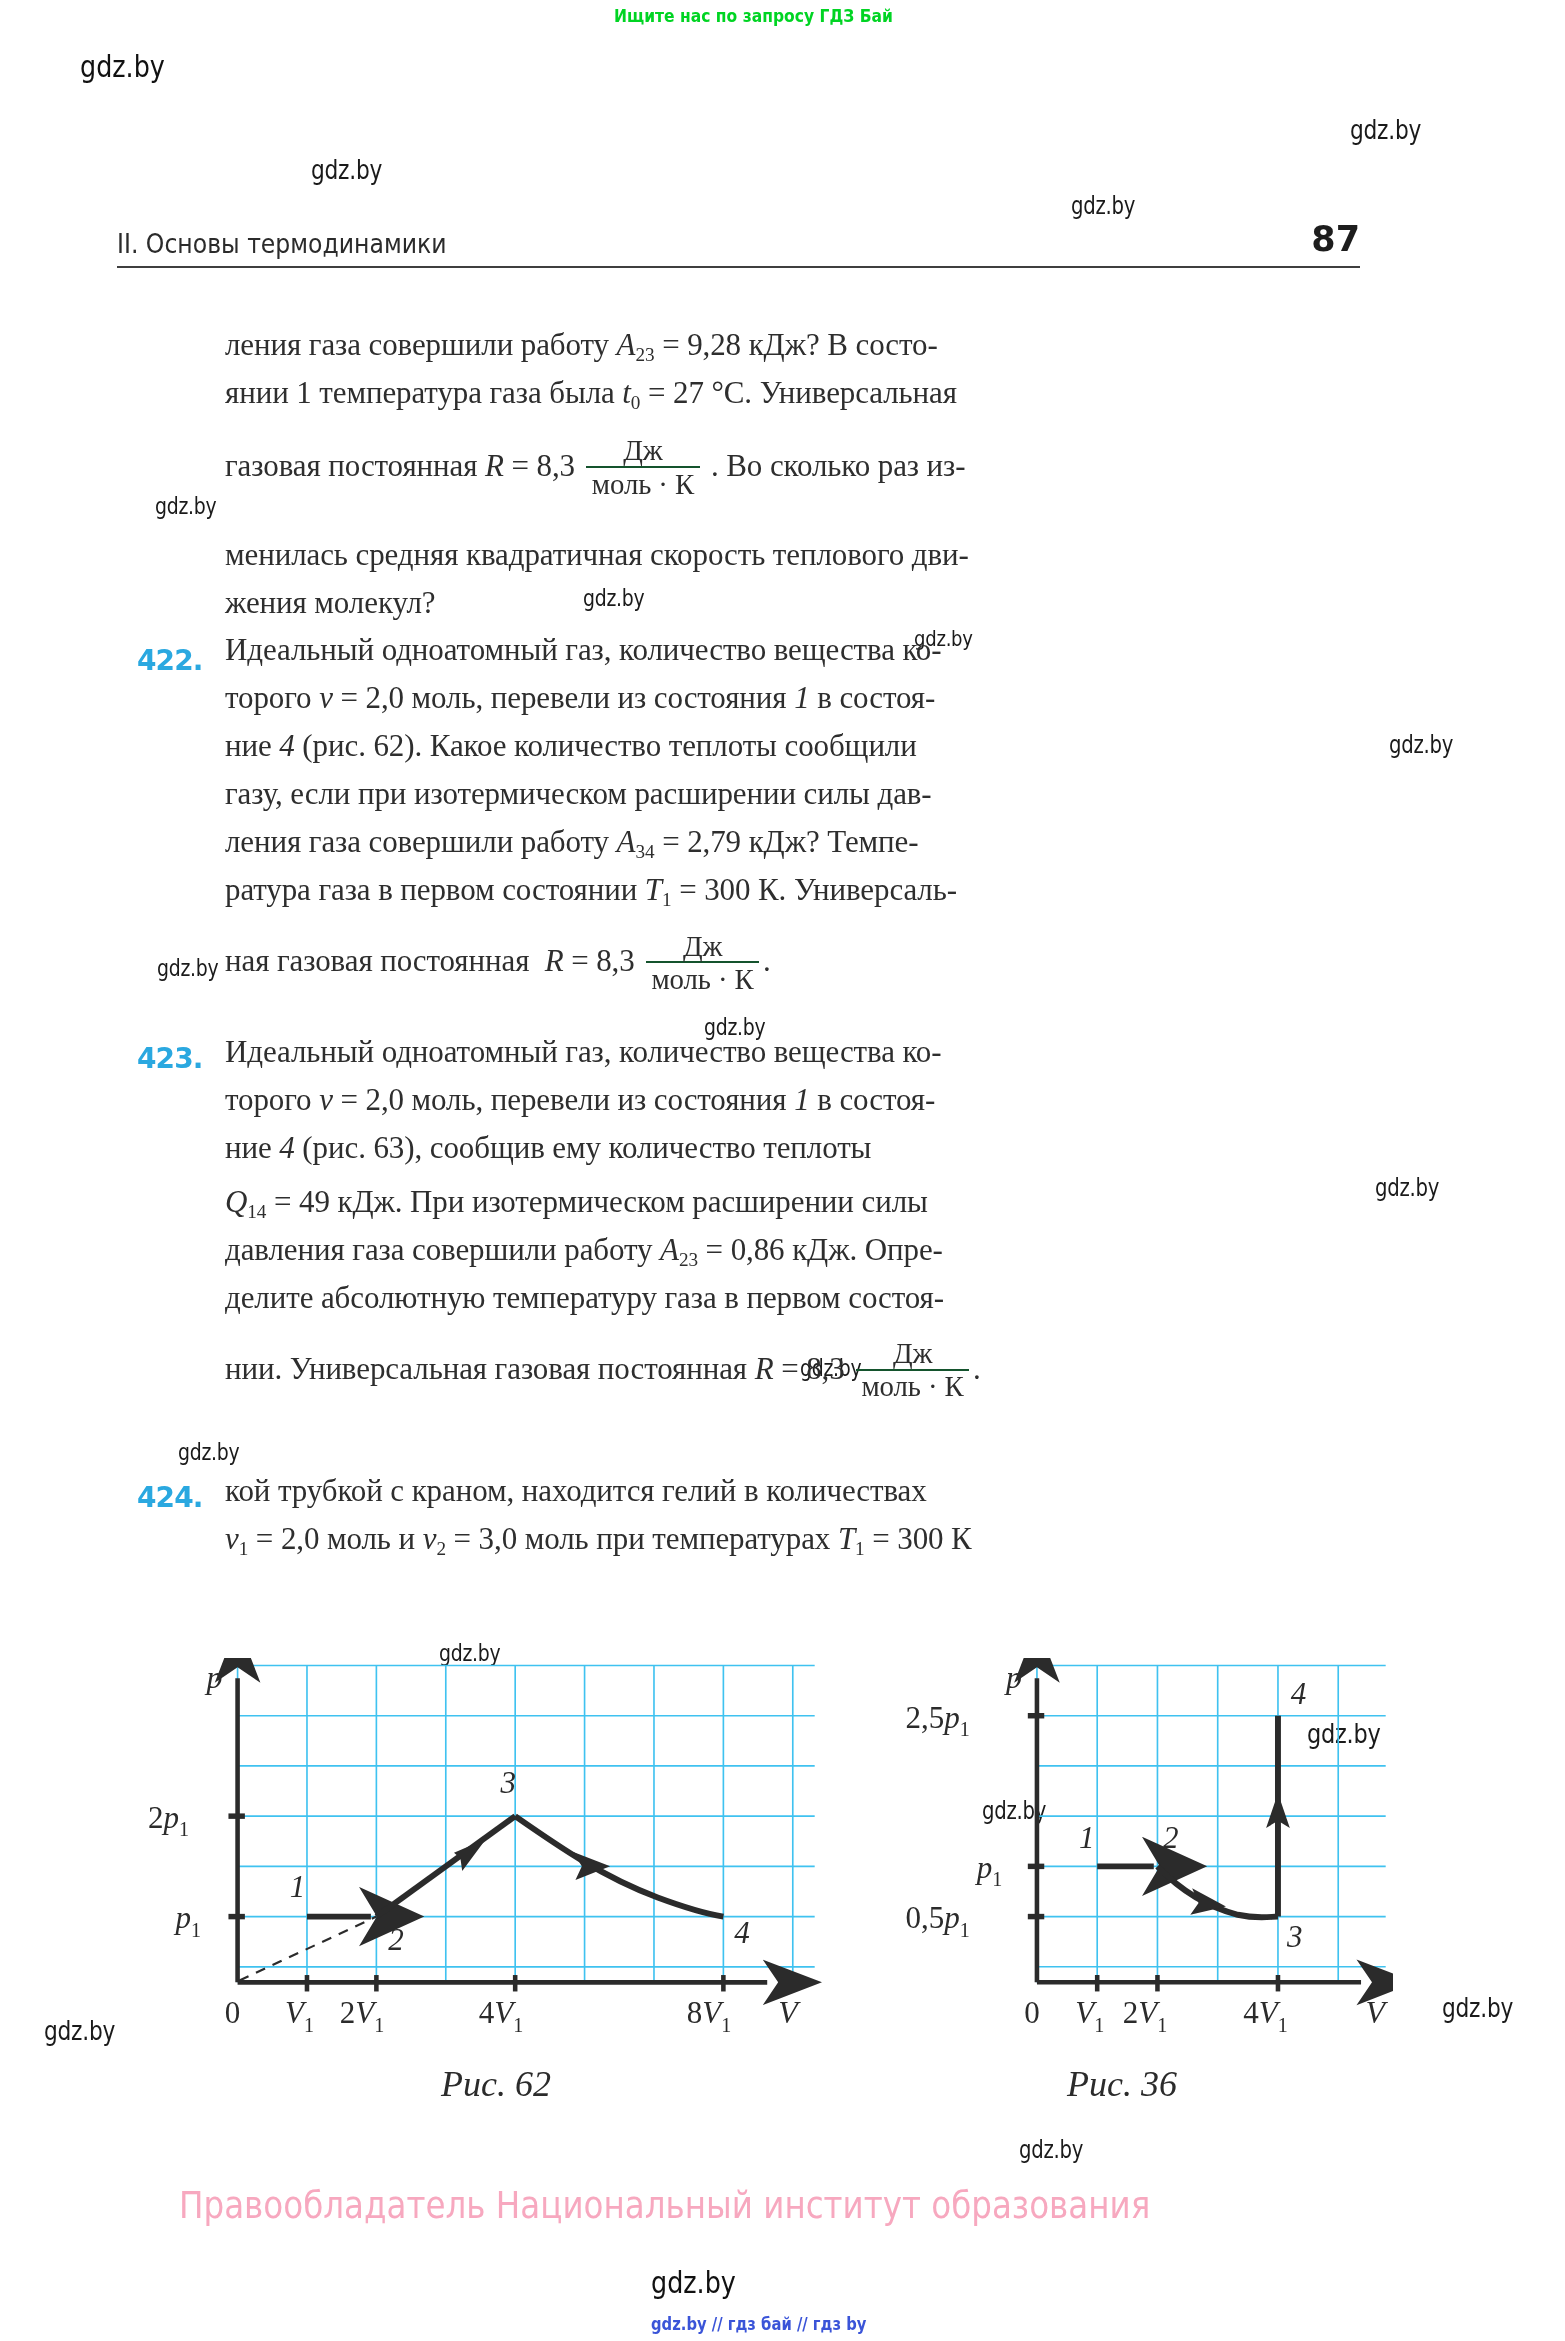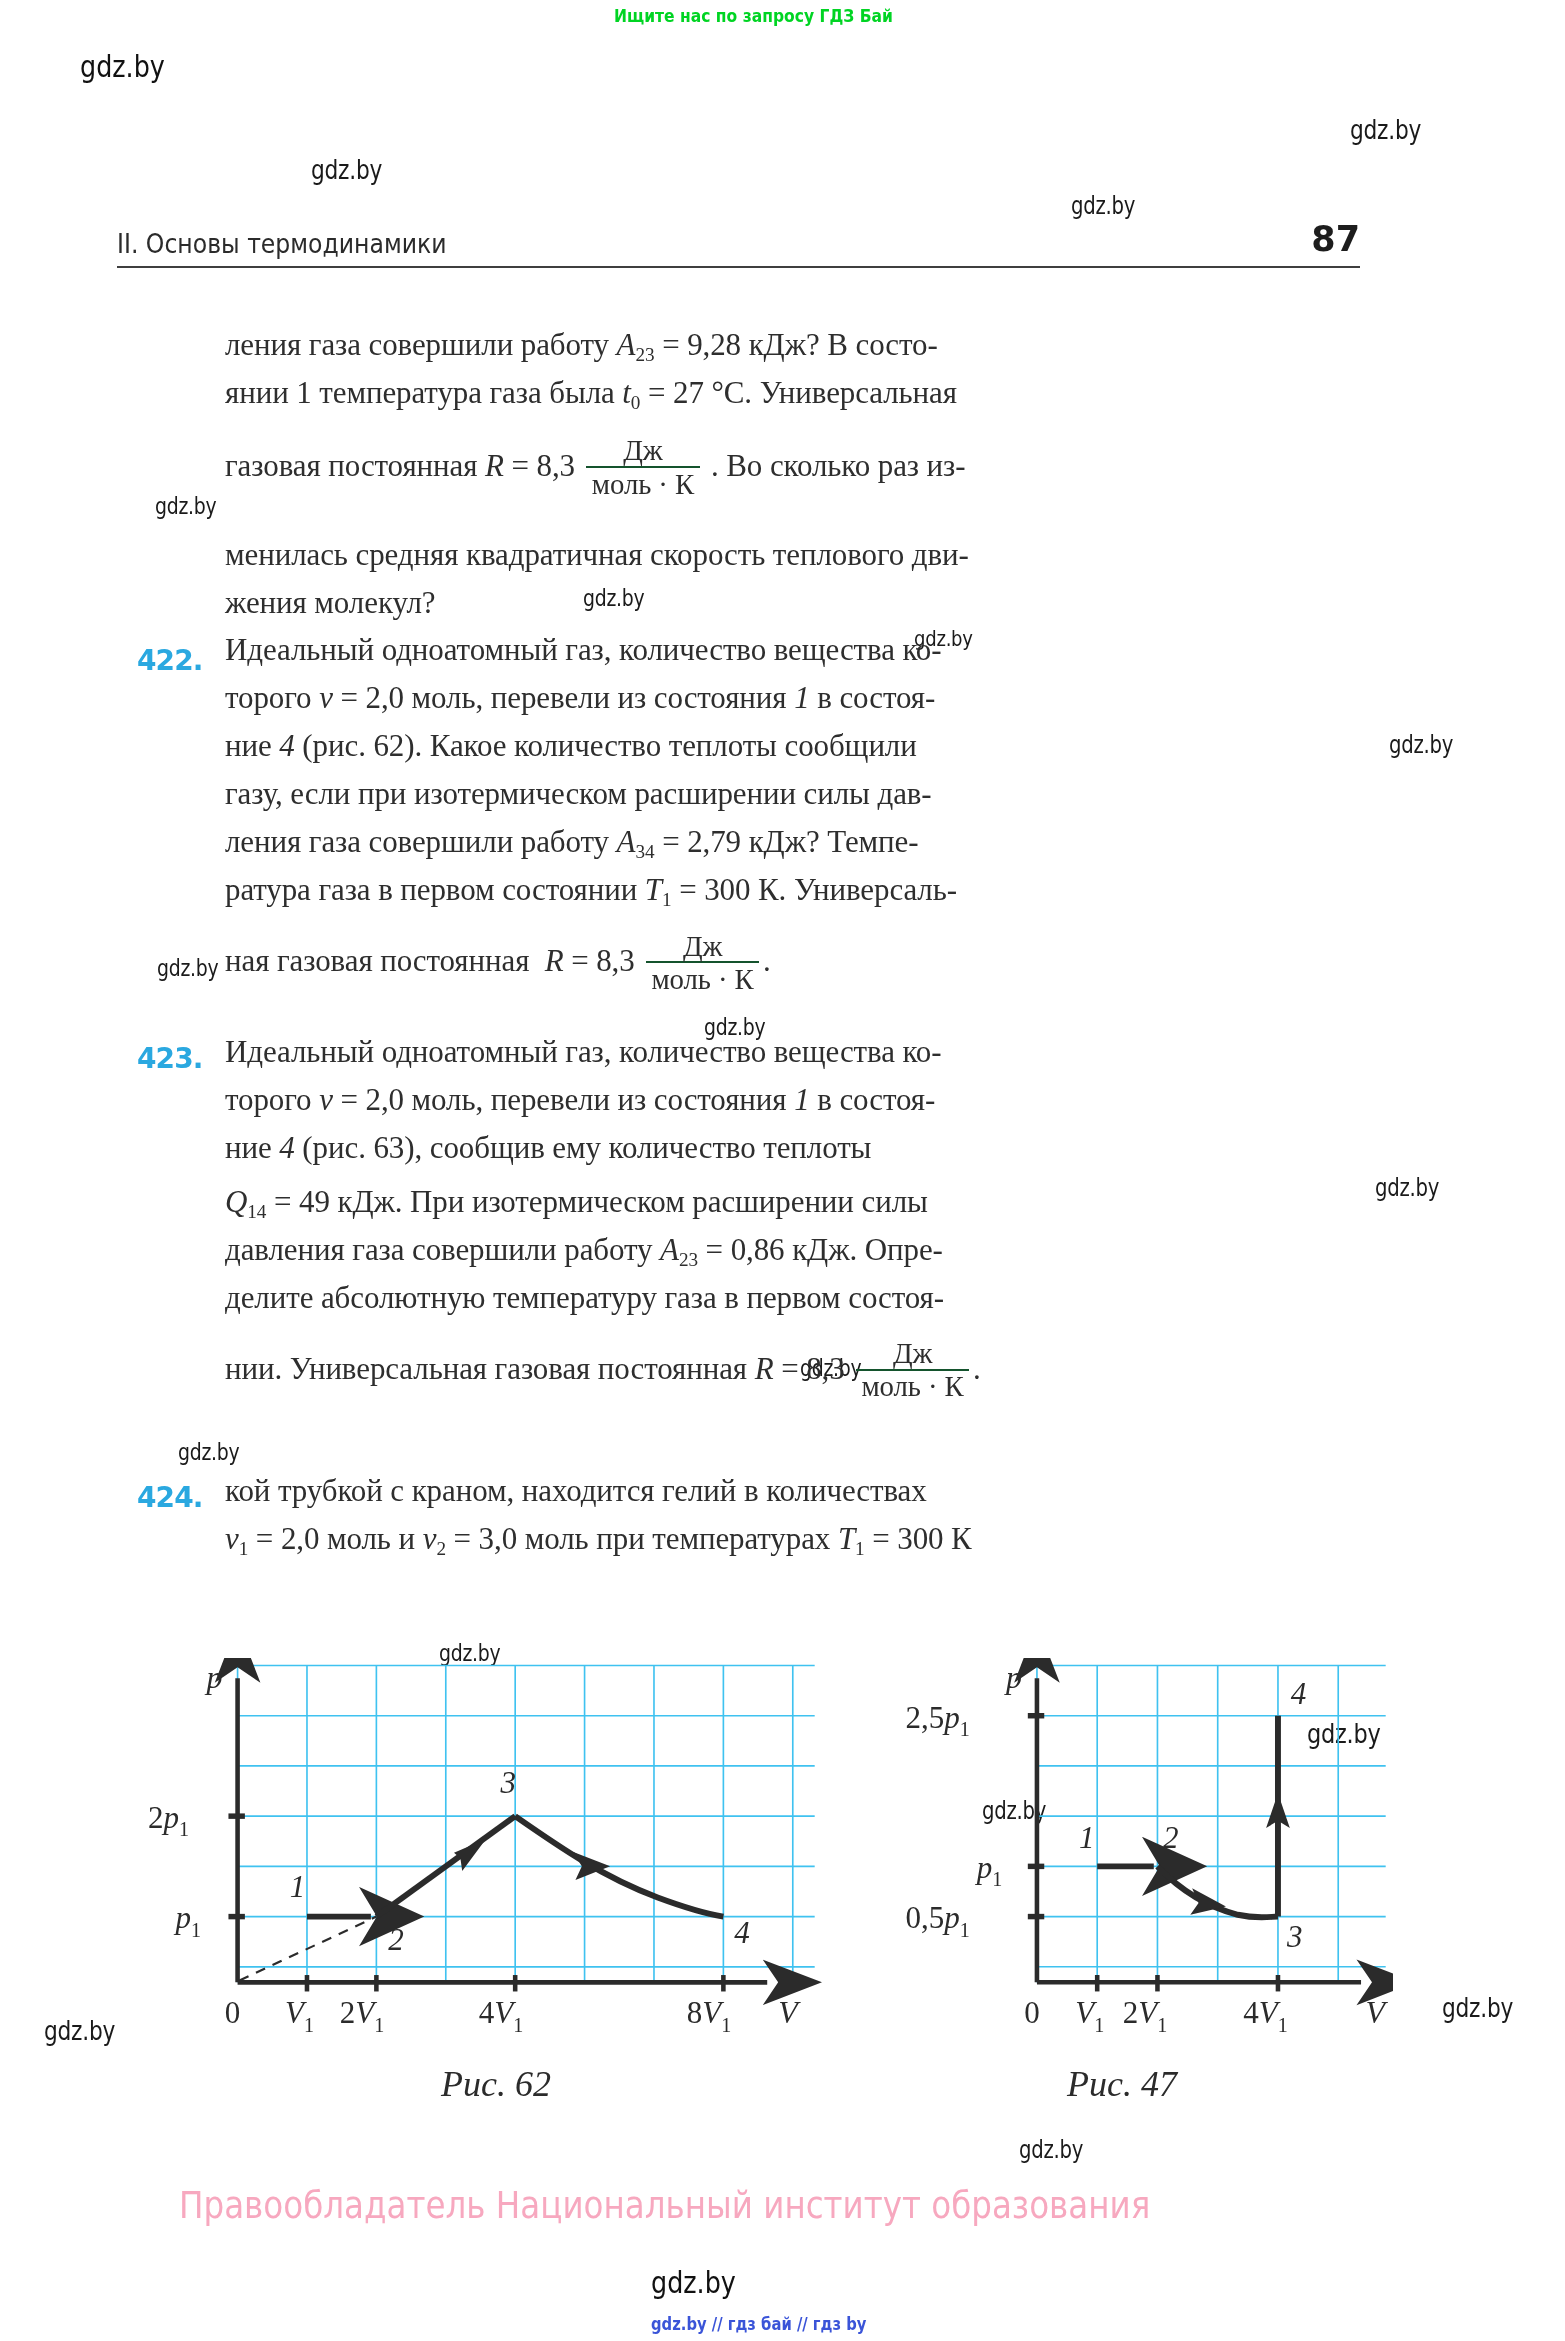--- a/index.html
+++ b/index.html
@@ -422,18 +422,18 @@
   <text x="192" y="400" font-size="34" fill="#2b2b2b"><tspan font-style="italic">V</tspan><tspan font-size="22" dy="9">1</tspan></text>
   <text x="244" y="400" font-size="34" fill="#2b2b2b">2<tspan font-style="italic">V</tspan><tspan font-size="22" dy="9">1</tspan></text>
   <text x="376" y="400" font-size="34" fill="#2b2b2b">4<tspan font-style="italic">V</tspan><tspan font-size="22" dy="9">1</tspan></text>
 
   <text x="196" y="208" font-size="34" font-style="italic" fill="#2b2b2b">1</text>
   <text x="288" y="208" font-size="34" font-style="italic" fill="#2b2b2b">2</text>
   <text x="424" y="316" font-size="34" font-style="italic" fill="#2b2b2b">3</text>
   <text x="428" y="50" font-size="34" font-style="italic" fill="#2b2b2b">4</text>
 </svg>
 </div>
-<div class="figcap" style="left:1067px; top:2063px;">Рис. 47</div>
+<div class="figcap" style="left:1067px; top:2063px;">Рис. 36</div>
 
 <div class="wm-pink" style="left:179px; top:2184px;">Правообладатель Национальный институт образования</div>
 <div class="wm-big" style="left:651px; top:2264px;">gdz.by</div>
 <div class="wm-blue" style="left:651px; top:2314px;">gdz.by  //  гдз бай  //  гдз by</div>
 
 
 </body></html>

